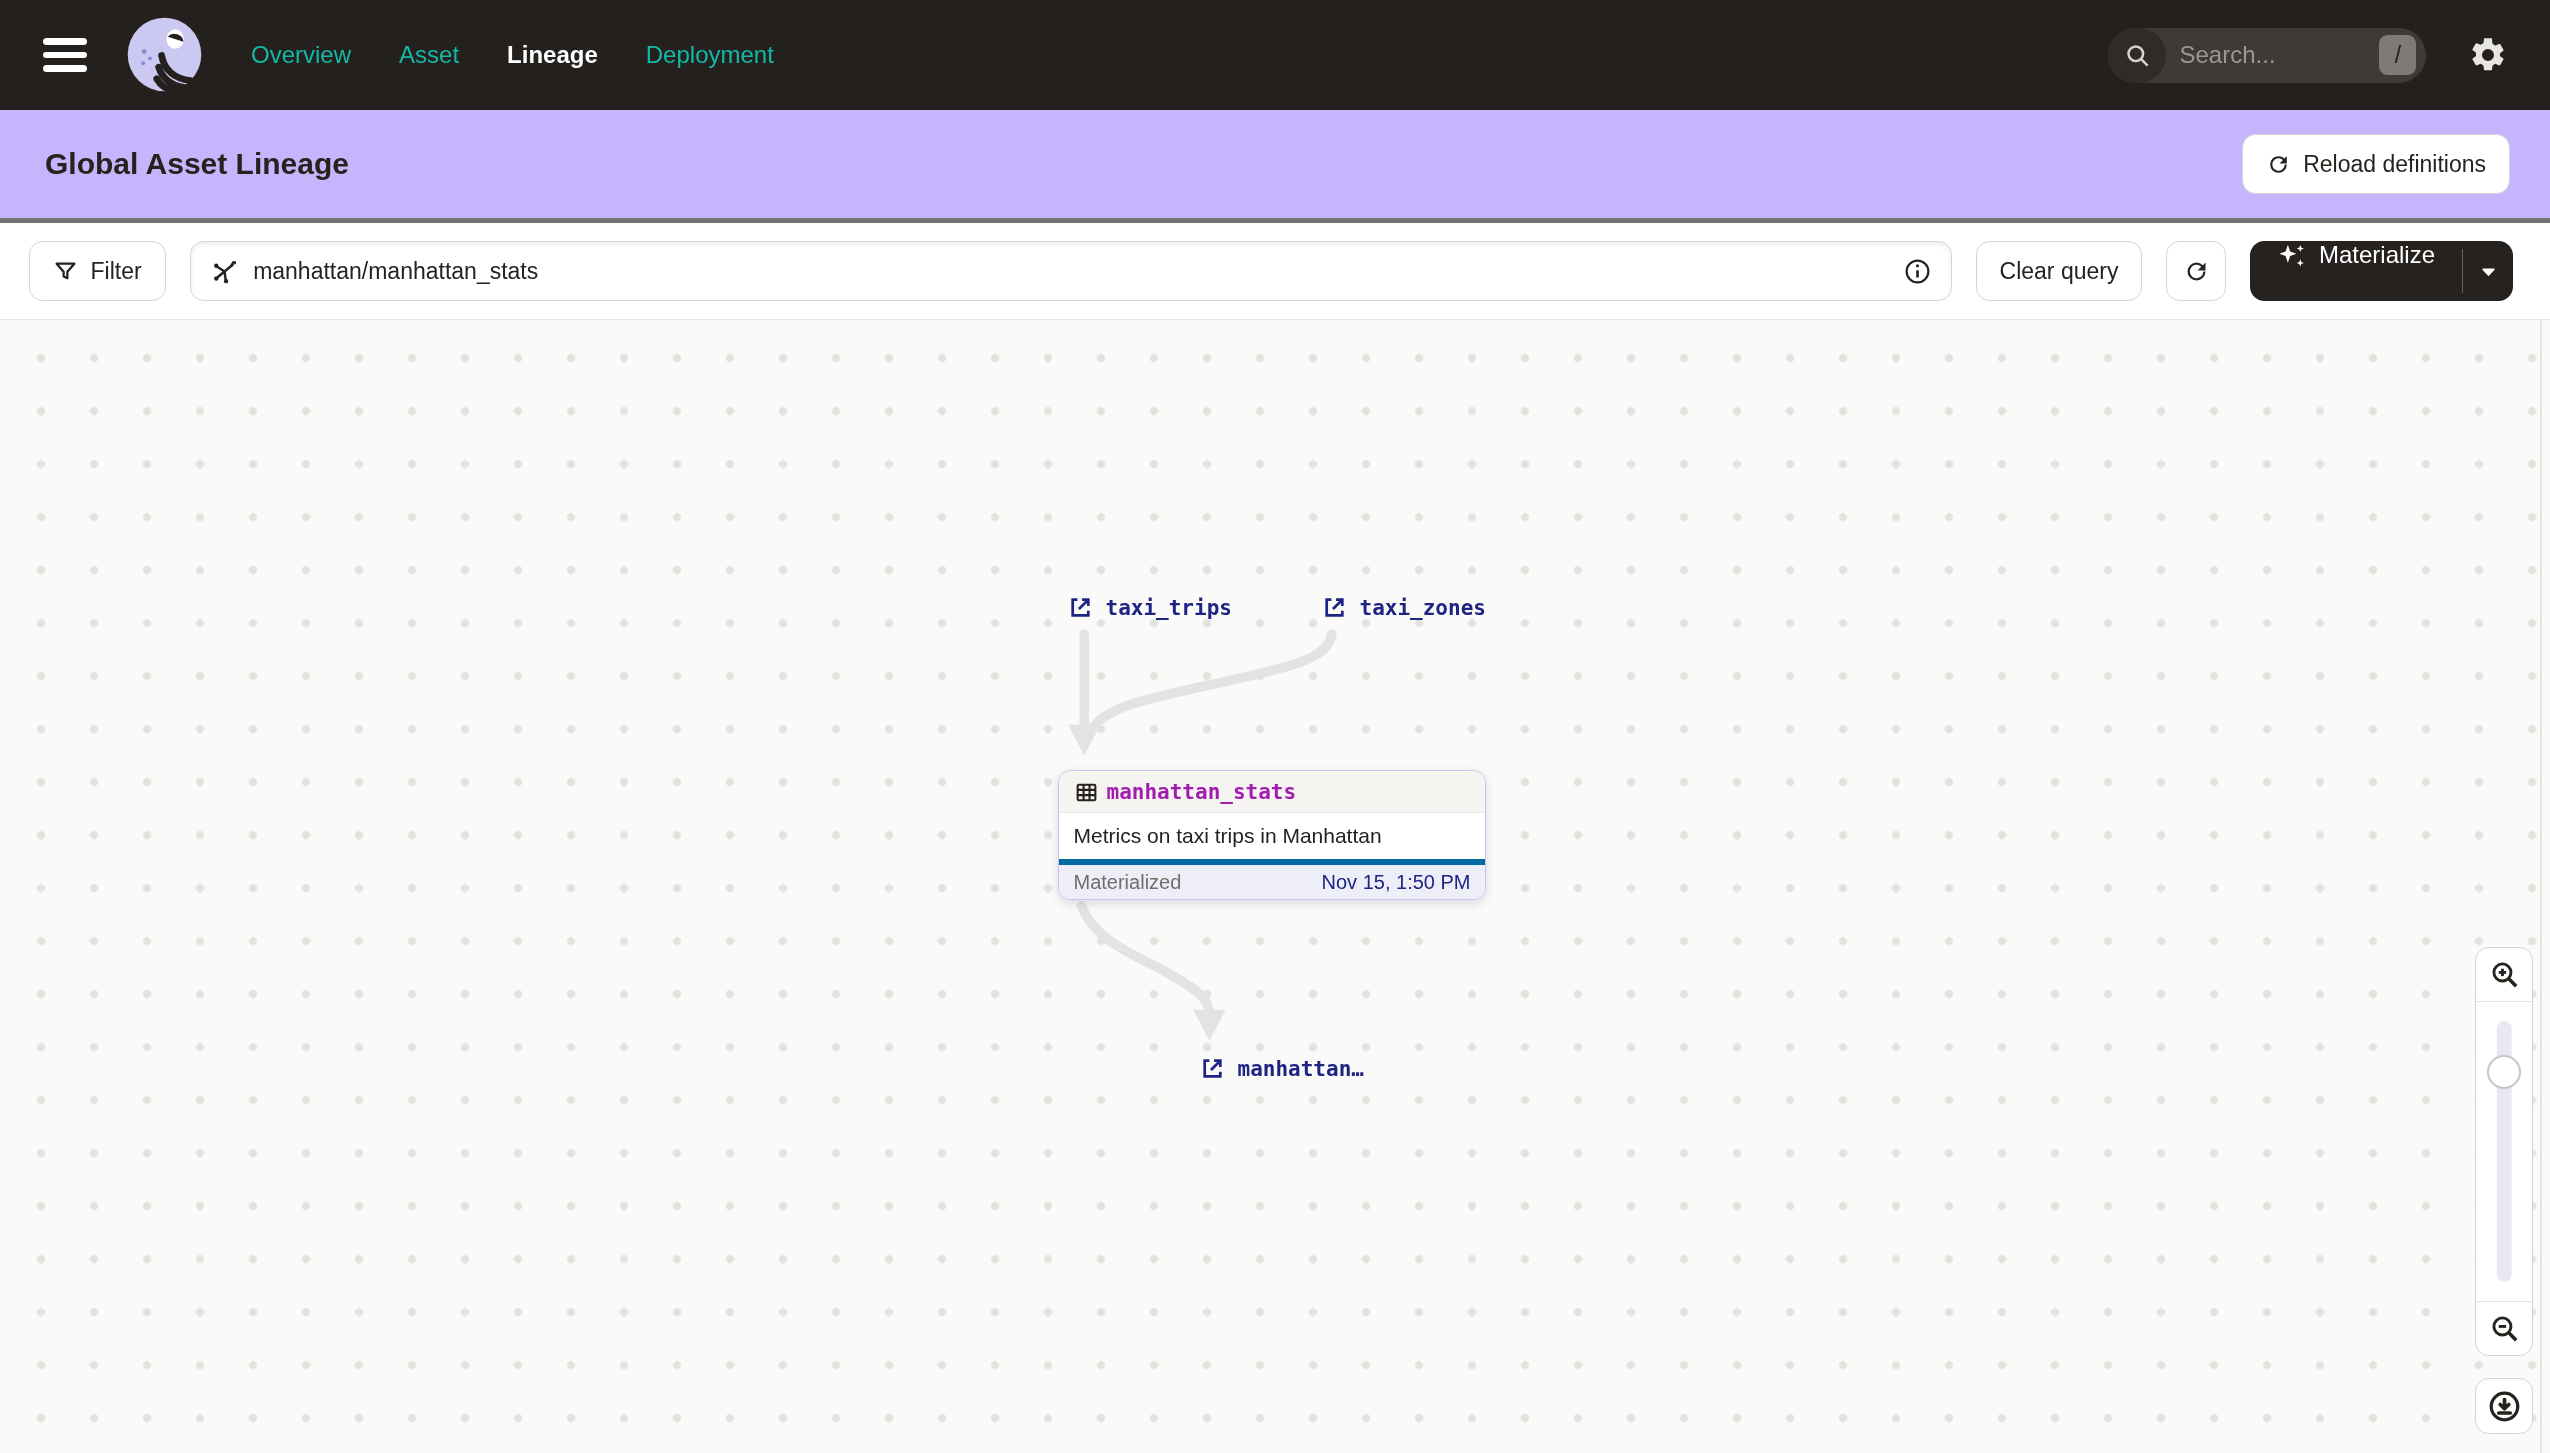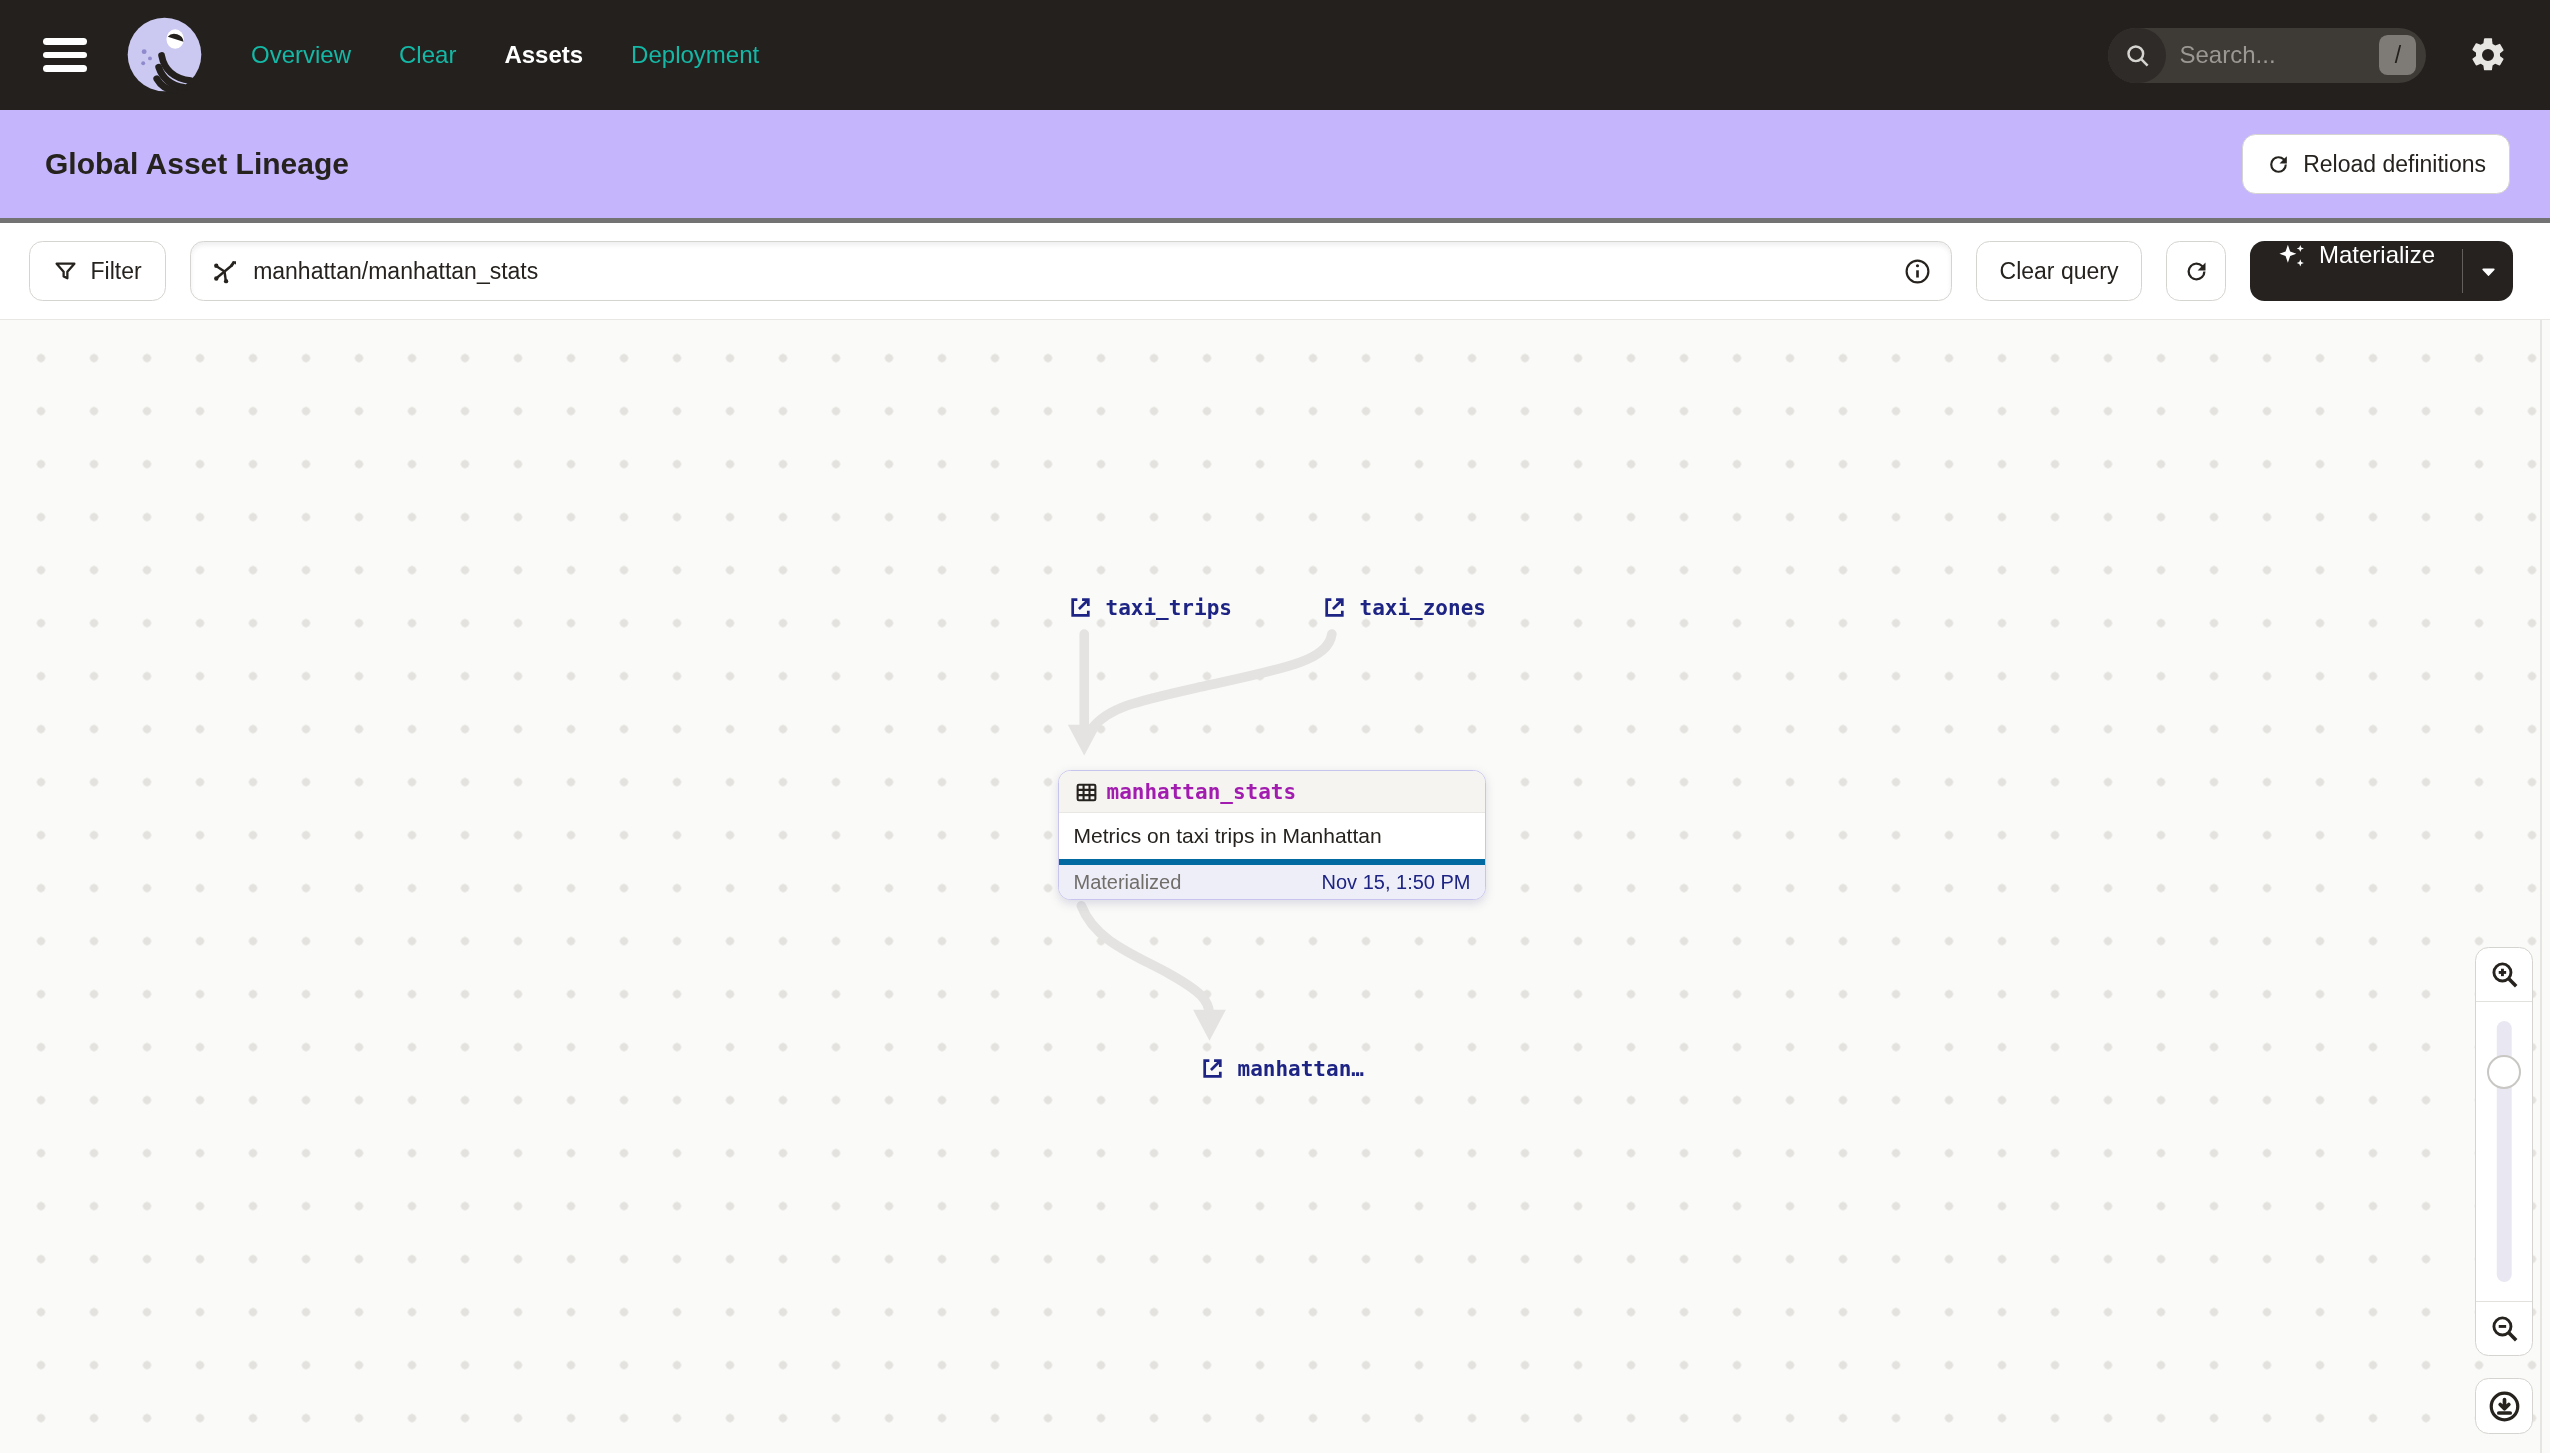--- a/index.html
+++ b/index.html
@@ -126,22 +126,22 @@
     <path d="M51 31 a9 8 0 0 1 17 0 z" fill="#23201D" transform="rotate(18 59 31)"></path>
     <path d="M45 48 c3 16 14 24 30 26" stroke="#23201D" stroke-width="7" fill="none" stroke-linecap="round"></path>
     <path d="M42 60 c4 12 13 19 26 21" stroke="#23201D" stroke-width="7" fill="none" stroke-linecap="round"></path>
     <path d="M40 72 c4 7 10 11 18 12" stroke="#23201D" stroke-width="7" fill="none" stroke-linecap="round"></path>
     <circle cx="27" cy="44" r="2.5" fill="#8F8ACD"></circle>
     <circle cx="33" cy="51" r="2" fill="#8F8ACD"></circle>
     <circle cx="26" cy="56" r="2" fill="#8F8ACD"></circle>
   </svg>
   <div class="nav-links">
     <span class="nav-link">Overview</span>
-    <span class="nav-link">Clear</span>
-    <span class="nav-link active">Assets</span>
+    <span class="nav-link">Asset</span>
+    <span class="nav-link active">Lineage</span>
     <span class="nav-link">Deployment</span>
   </div>
   <div class="search-pill">
     <div class="mag-wrap">
       <svg width="27" height="27" viewBox="0 0 24 24" fill="none" stroke="#D6D4D0" stroke-width="2.2">
         <circle cx="10.5" cy="10.5" r="6.5"></circle>
           <line x1="15.5" y1="15.5" x2="21" y2="21"></line>
       </svg>
     </div>
     <input placeholder="Search..." style="">

